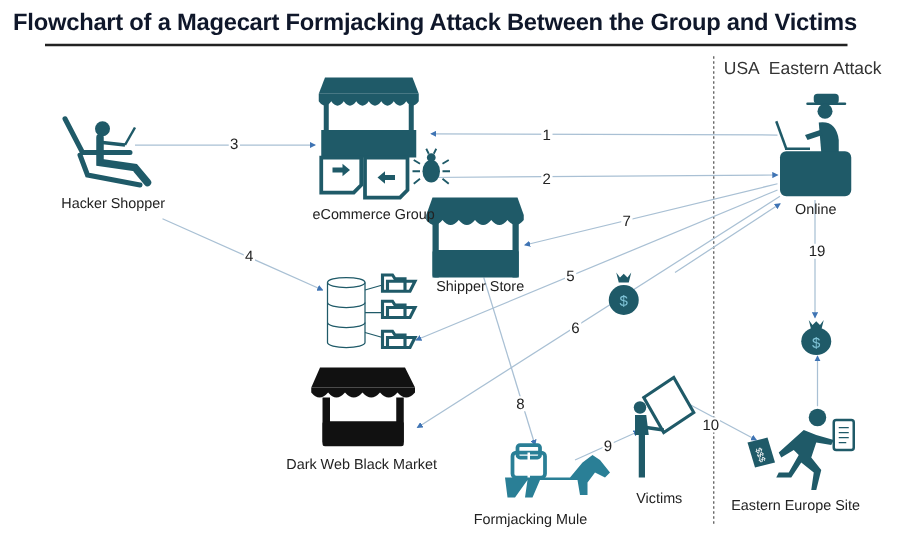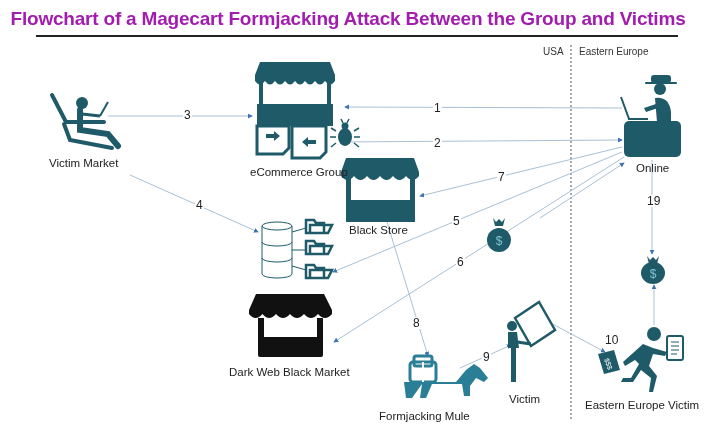--- a/index.html
+++ b/index.html
@@ -1,30 +1,30 @@
 <!DOCTYPE html>
 <html><head>
 <meta charset="utf-8">
 <style>
   html,body{margin:0;padding:0;background:#fff;}
   body{width:728px;height:430px;position:relative;overflow:hidden;font-family:"Liberation Sans",sans-serif;}
-  .title{position:absolute;left:0;top:8px;width:696px;text-align:center;font-size:19px;font-weight:bold;color:#a21caf;letter-spacing:-0.2px;}
+  .title{position:absolute;left:0;top:8px;width:696px;text-align:center;font-size:19px;font-weight:bold;color:#0f172a;letter-spacing:-0.2px;}
   .title-rule{position:absolute;left:36px;top:35px;width:642px;height:2px;background:#222;}
-  .region{position:absolute;top:46px;font-size:10px;color:#333;}
+  .region{position:absolute;top:46px;font-size:14px;color:#333;margin-left:36px;}
   .lbl{position:absolute;font-size:11.5px;color:#222;white-space:nowrap;}
   .num{position:absolute;font-size:12px;color:#222;background:#fff;padding:0 1px;line-height:12px;}
   svg.canvas{position:absolute;left:0;top:0;}
 </style>
 </head>
 <body>
 
 <div class="title">Flowchart of a Magecart Formjacking Attack Between the Group and Victims</div>
 <div class="title-rule"></div>
 <div class="region" style="left:543px">USA</div>
-<div class="region" style="left:579px">Eastern Europe</div>
+<div class="region" style="left:579px">Eastern Attack</div>
 
 <svg class="canvas" width="728" height="430">
   <defs>
     <marker id="ah" viewBox="0 0 6 6" refX="5" refY="3" markerWidth="5" markerHeight="5" orient="auto">
       <path d="M0,0 L6,3 L0,6 z" fill="#3f74b4"></path>
     </marker>
   </defs>
 
   <line x1="571" y1="45" x2="571" y2="420" stroke="#555" stroke-width="1" stroke-dasharray="2,2"></line>
 
@@ -139,32 +139,32 @@
   <g>
     <circle cx="654" cy="334" r="7" fill="#1f5a68"></circle>
     <path d="M643,344 l10,4 l14,4 l-2,4 l-12,-2 l-4,12 l8,10 l-4,16 h-4 l2,-14 l-10,-8 l-8,12 h-12 l2,-4 h8 l8,-14 l-4,-4 l-10,6 l-2,-4 z" fill="#1f5a68"></path>
     <path d="M598,354 l16,-4 l6,20 l-16,4 z" fill="#1f5a68"></path>
     <text x="608" y="366" font-size="7" fill="#fff" text-anchor="middle" transform="rotate(70 608 364)" font-family="Liberation Sans, sans-serif">$$$</text>
     <rect x="667" y="336" width="16" height="24" rx="2" fill="#fff" stroke="#1f5a68" stroke-width="2"></rect>
     <path d="M671,342 h8 M671,346 h8 M671,350 h8 M671,354 h6" stroke="#1f5a68" stroke-width="1"></path>
   </g>
 </svg>
 
-<div class="lbl" style="left:49px;top:157px">Victim Market</div>
+<div class="lbl" style="left:49px;top:157px">Hacker Shopper</div>
 <div class="lbl" style="left:250px;top:166px">eCommerce Group</div>
 <div class="lbl" style="left:636px;top:162px">Online</div>
-<div class="lbl" style="left:349px;top:224px">Black Store</div>
+<div class="lbl" style="left:349px;top:224px">Shipper Store</div>
 <div class="lbl" style="left:229px;top:366px">Dark Web Black Market</div>
 <div class="lbl" style="left:379px;top:410px">Formjacking Mule</div>
-<div class="lbl" style="left:509px;top:393px">Victim</div>
-<div class="lbl" style="left:585px;top:399px">Eastern Europe Victim</div>
+<div class="lbl" style="left:509px;top:393px">Victims</div>
+<div class="lbl" style="left:585px;top:399px">Eastern Europe Site</div>
 
 <div class="num" style="left:433px;top:102px">1</div>
 <div class="num" style="left:433px;top:137px">2</div>
 <div class="num" style="left:183px;top:109px">3</div>
 <div class="num" style="left:195px;top:199px">4</div>
 <div class="num" style="left:452px;top:215px">5</div>
 <div class="num" style="left:456px;top:256px">6</div>
 <div class="num" style="left:497px;top:171px">7</div>
 <div class="num" style="left:412px;top:317px">8</div>
 <div class="num" style="left:482px;top:351px">9</div>
-<div class="num" style="left:604px;top:334px">10</div>
+<div class="num" style="left:561px;top:334px">10</div>
 <div class="num" style="left:646px;top:195px">19</div>
 
 </body></html>

